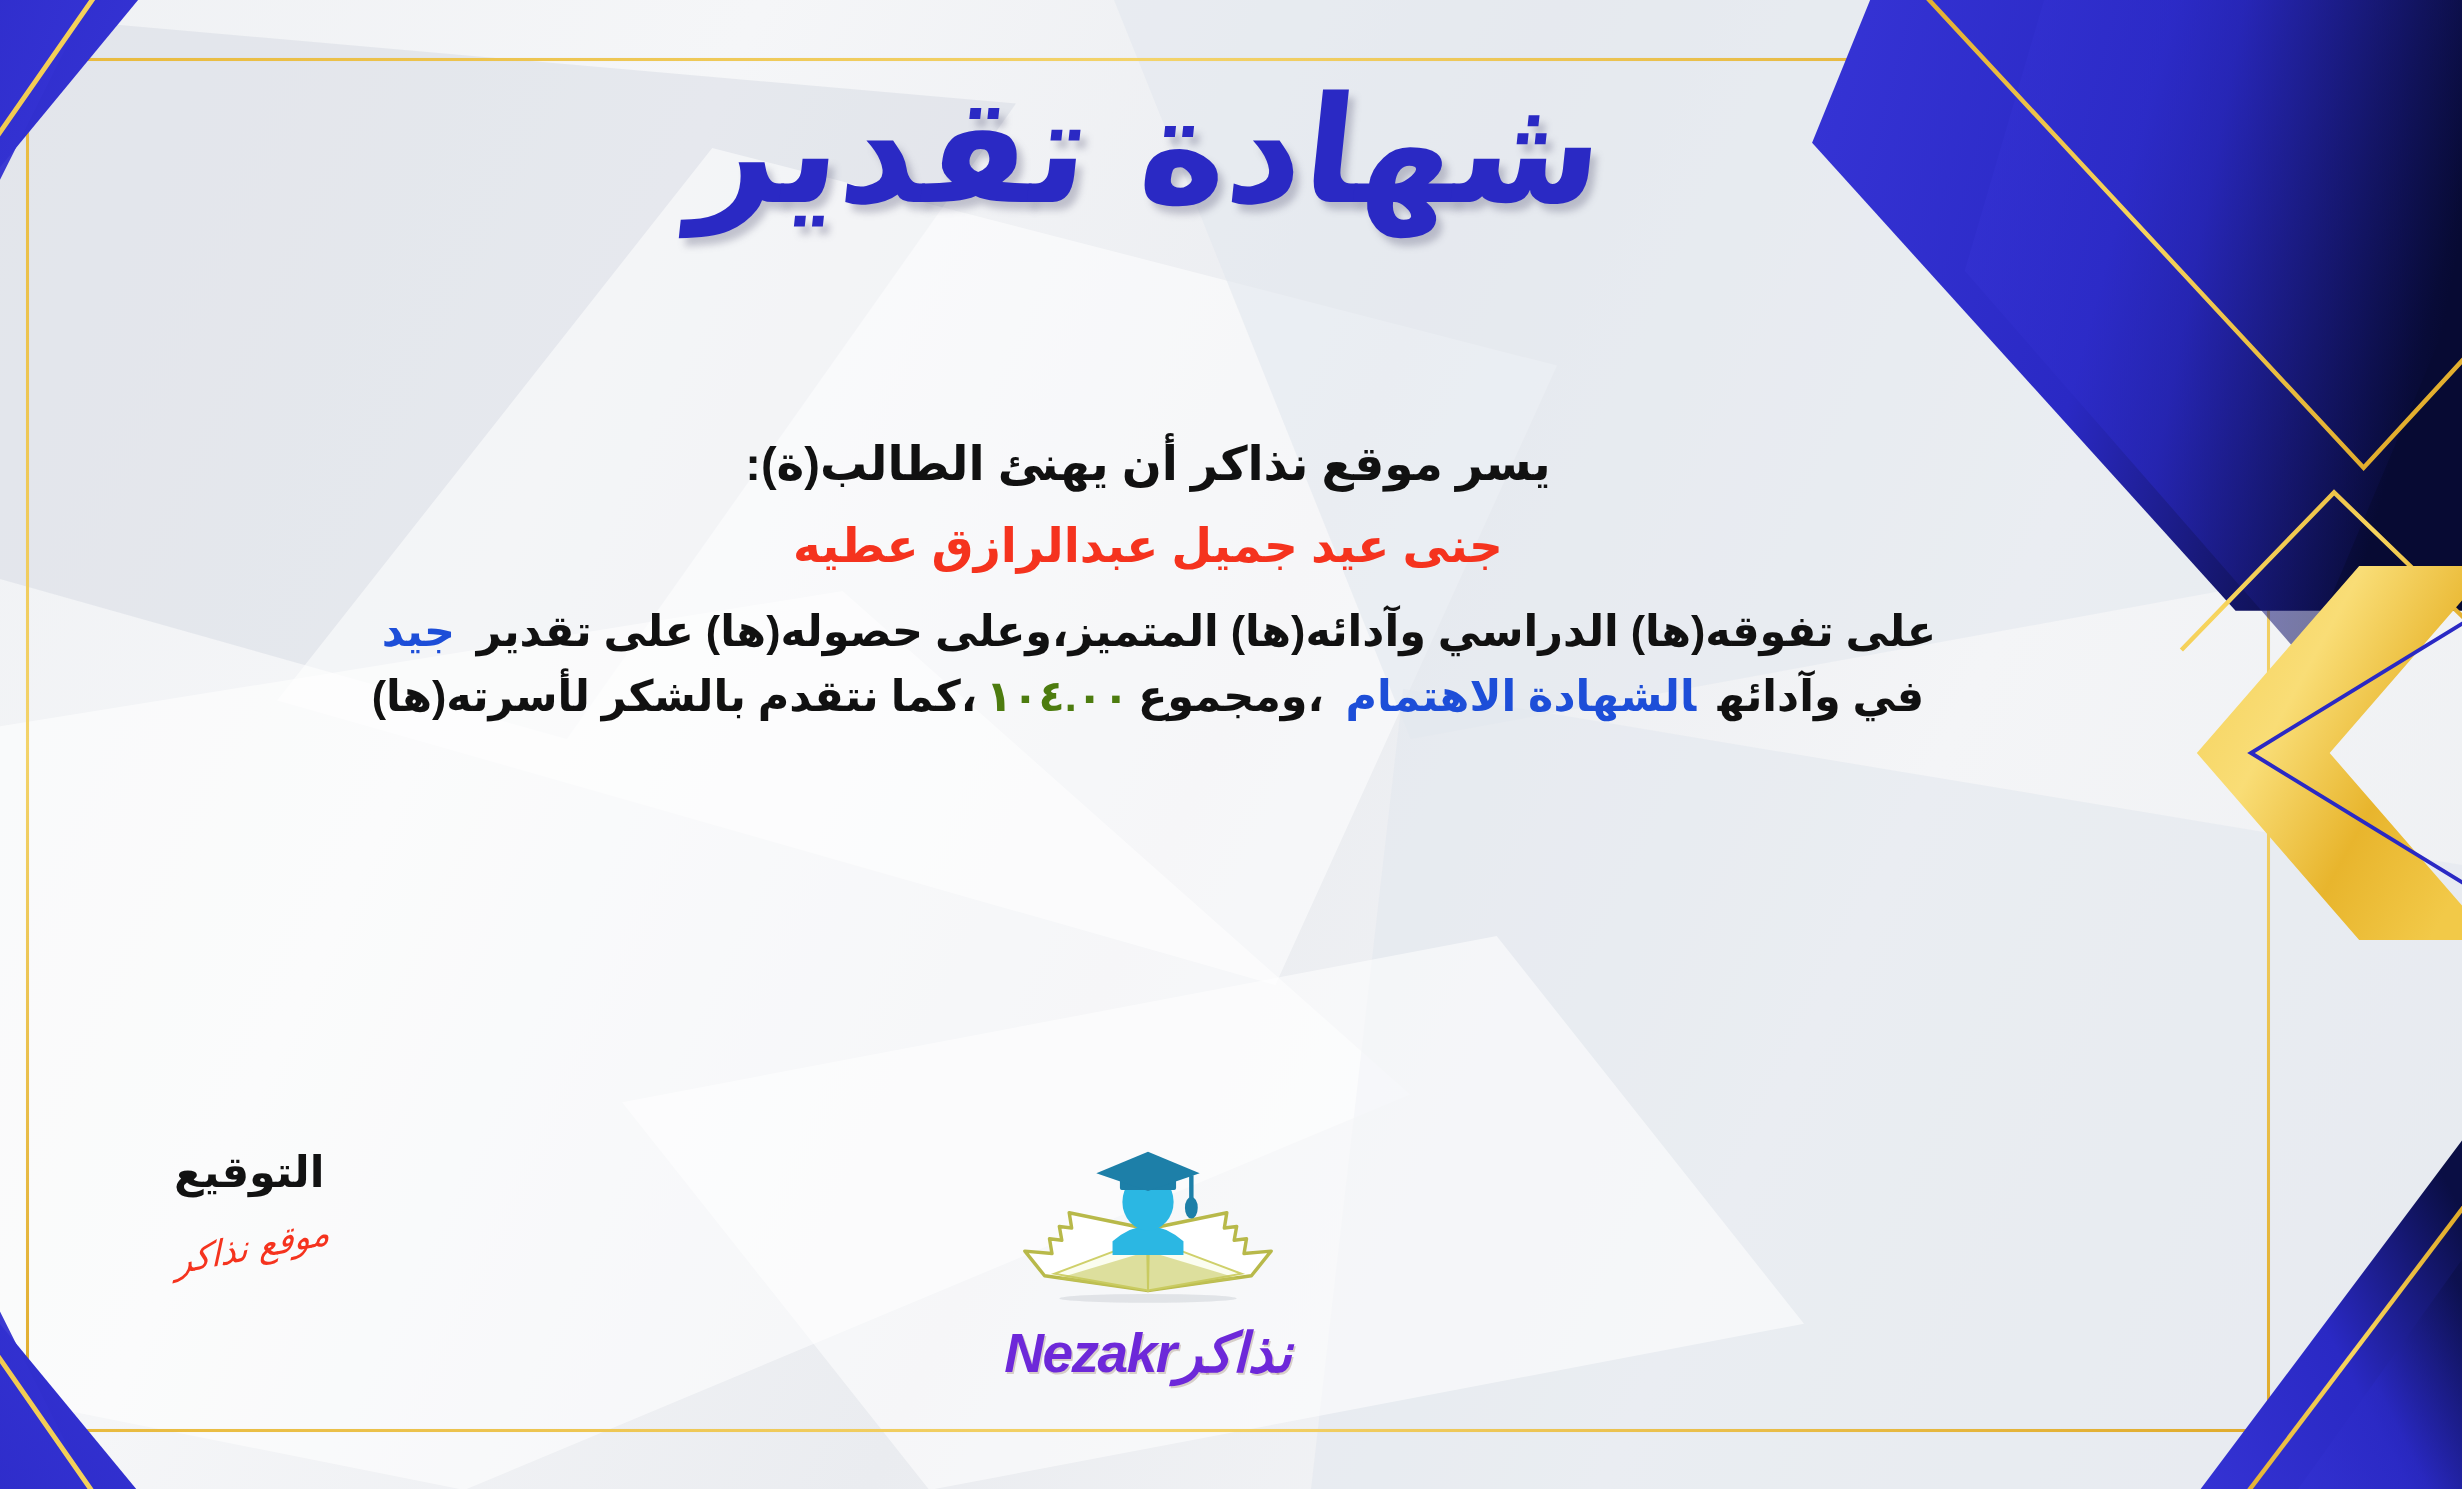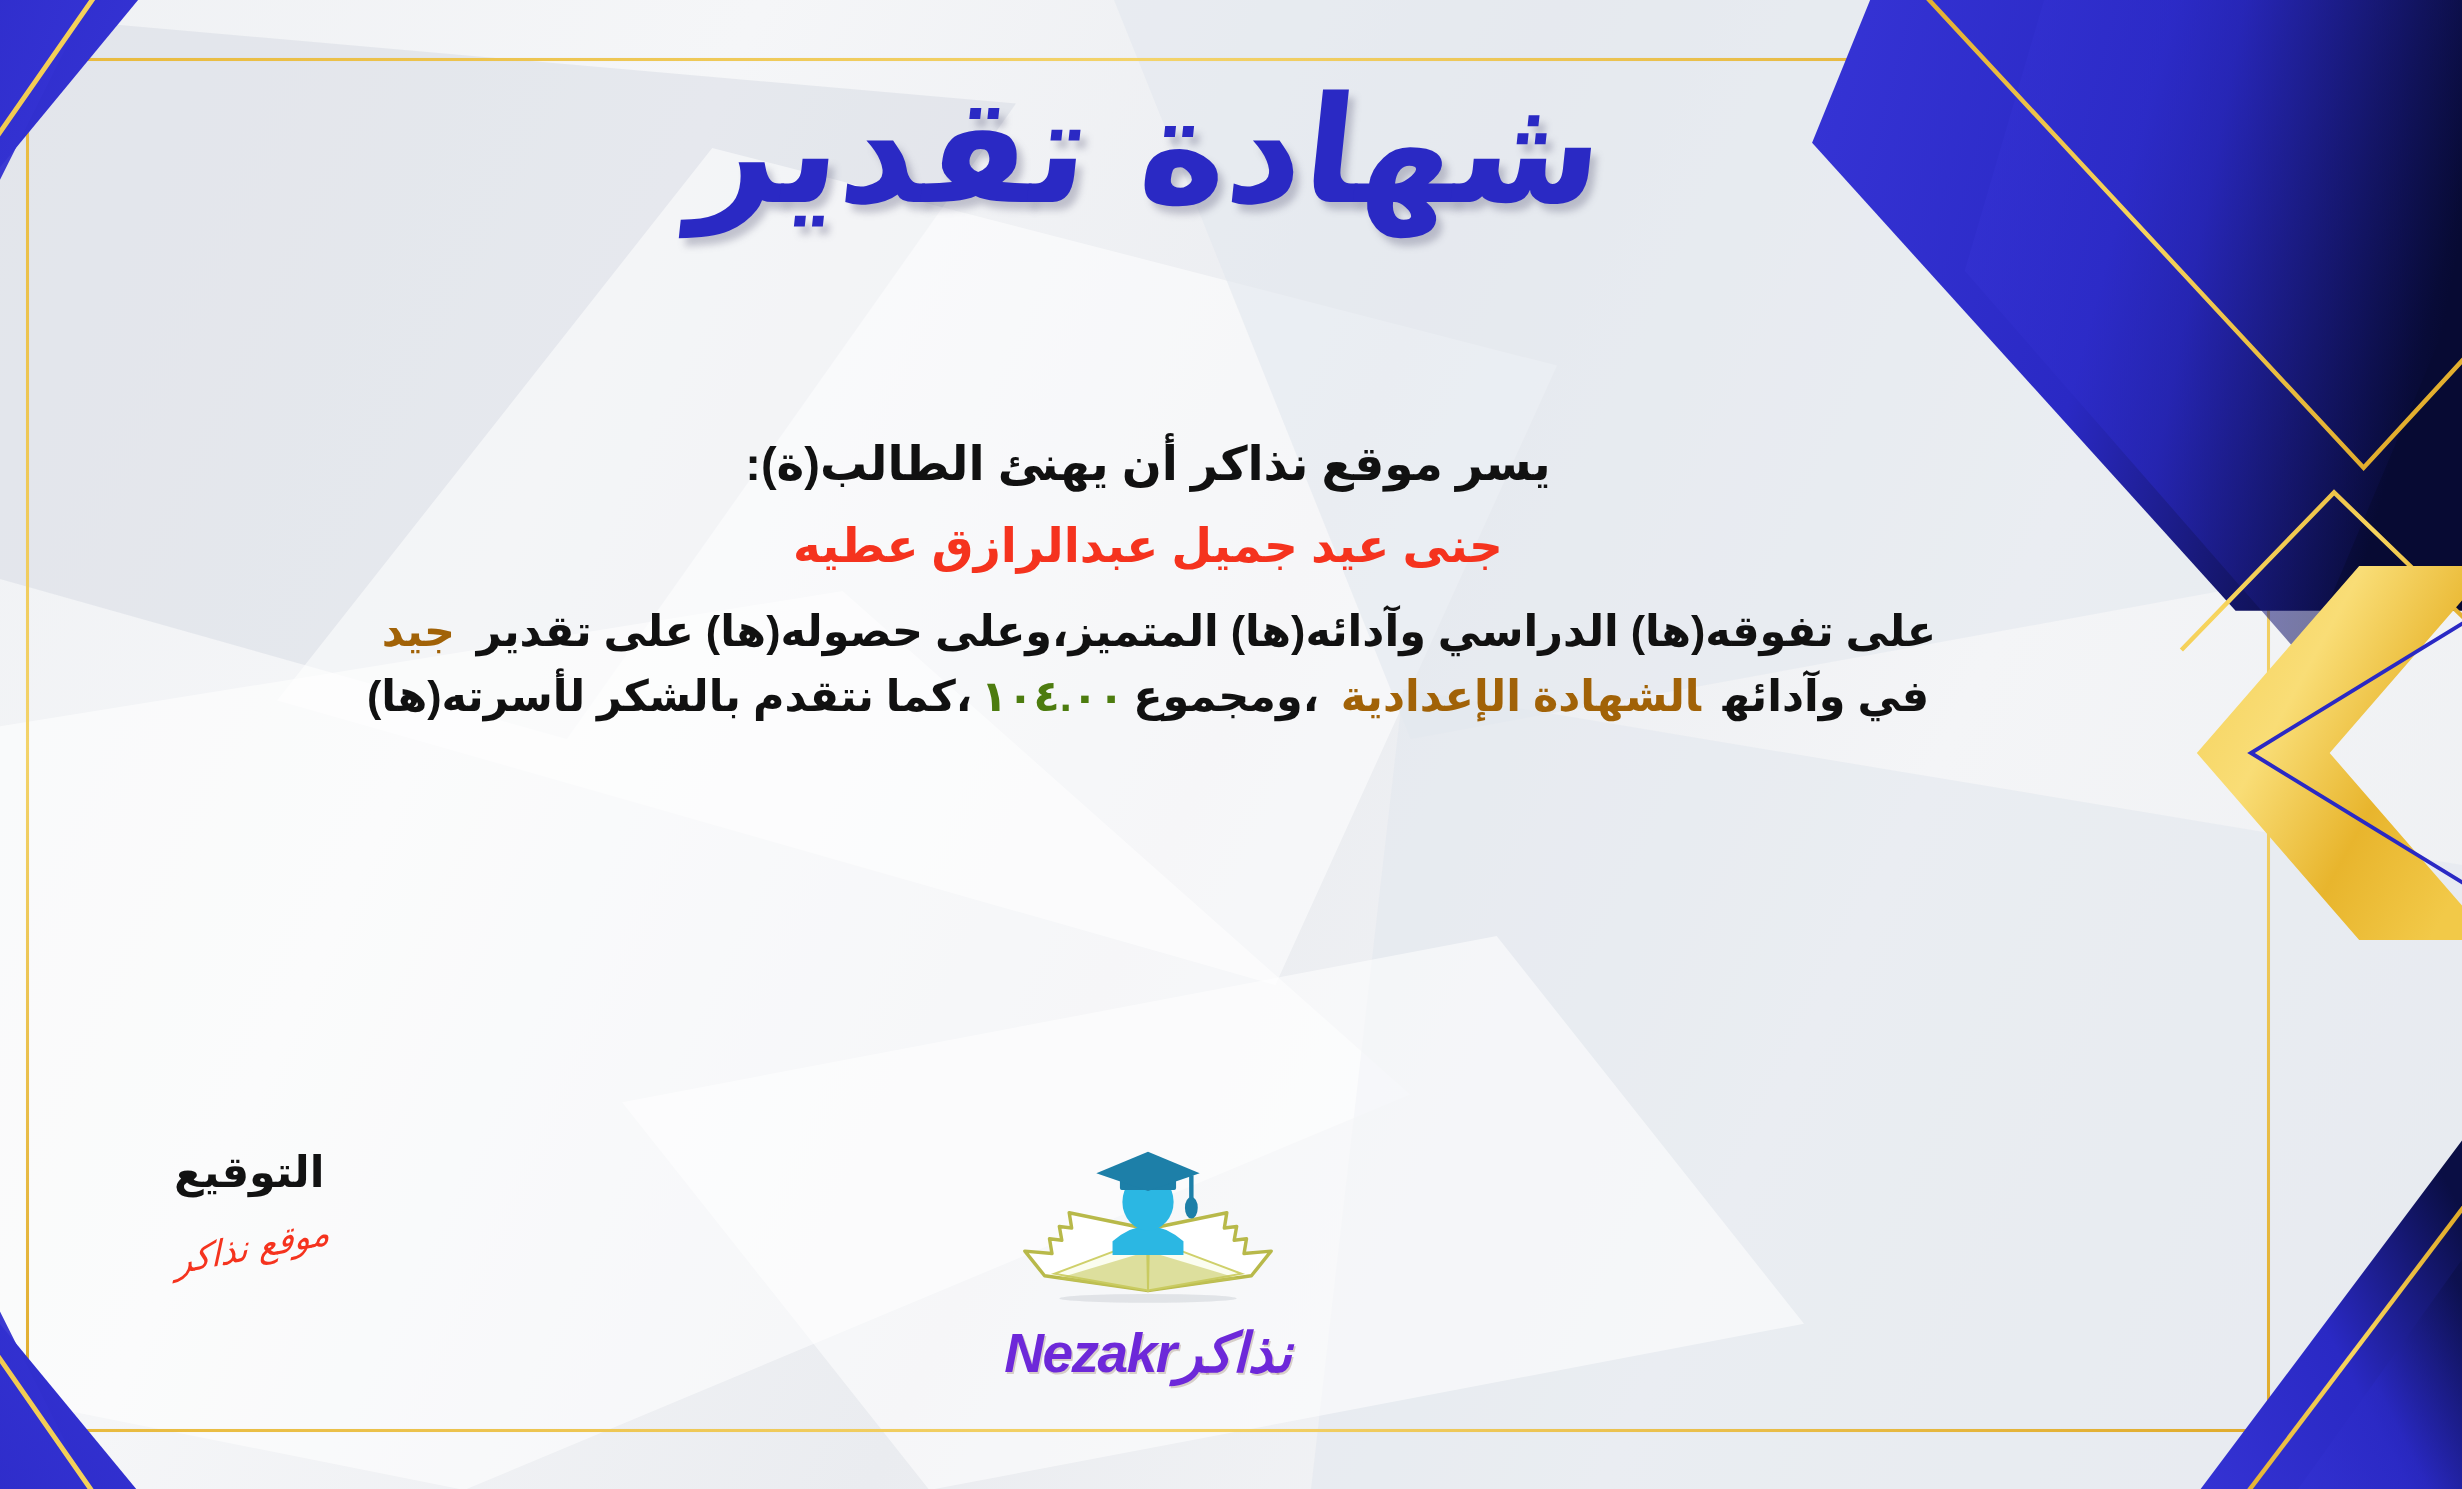--- a/index.html
+++ b/index.html
@@ -98,21 +98,21 @@
     margin-bottom: 22.7px;
     letter-spacing: -0.5px;
   }
   .para {
     font-size: 43px;
     font-weight: bold;
     line-height: 1.52;
     letter-spacing: -0.5px;
   }
   .para .hl {
-    color: #a16207;
+    color: #1d4ed8;
     padding: 0 21.7px;
     margin-top: 32px;
   }
   .para .hl-tight { color: #4d7c0f; padding: 0 8.9px; }
 
   
   .signature-block {
     position: absolute;
     left: 340px;
     top: 1147px;
@@ -279,21 +279,21 @@
   </div>
 
   <div class="body-block">
 
     <div class="lead">يسر موقع نذاكر أن يهنئ الطالب(ة):</div>
 
     <div class="student-name">جنى عيد جميل عبدالرازق عطيه</div>
 
     <div class="para">
       <span>على تفوقه(ها) الدراسي وآدائه(ها) المتميز،وعلى حصوله(ها) على تقدير</span><span class="hl">جيد</span><br>
-      <span>في وآدائه</span><span class="hl">الشهادة الإعدادية</span><span>،ومجموع</span><span class="hl-tight">١٠٤.٠٠</span><span>،كما نتقدم بالشكر لأسرته(ها)</span><br>
+      <span>في وآدائه</span><span class="hl">الشهادة الاهتمام</span><span>،ومجموع</span><span class="hl-tight">١٠٤.٠٠</span><span>،كما نتقدم بالشكر لأسرته(ها)</span><br>
       <br>
     </div>
   </div>
 
   <div class="signature-block">
     <div class="signature-label">التوقيع</div>
     <div class="signature-mark">موقع نذاكر</div>
   </div>
 
   <div class="logo-block">

